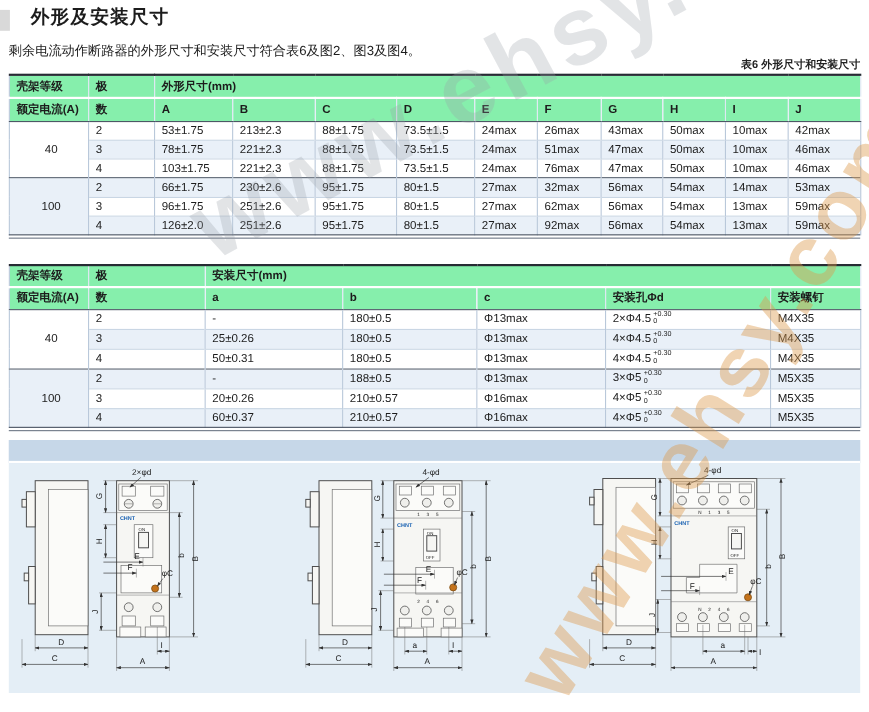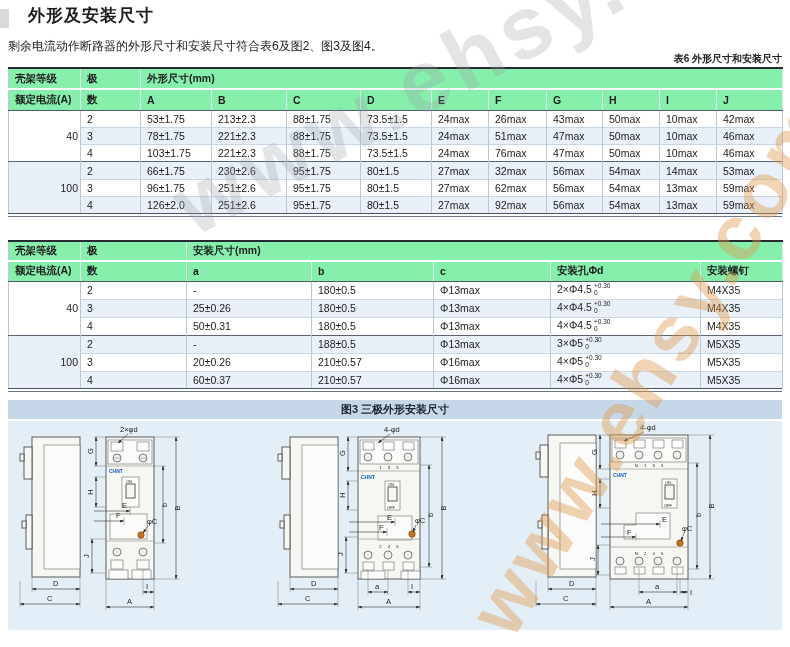--- a/index.html
+++ b/index.html
@@ -18,21 +18,21 @@
   th,td{padding:0 2px 0 6px;text-align:left;vertical-align:middle;white-space:nowrap;overflow:hidden;border-right:1px solid #b9c8da}
   thead th{background:#86efac;font-weight:bold;border-right:1px solid #dde8f2}
   #t1 thead tr{height:21px} #t1 tbody tr{height:17.3px}
   #t2 thead tr{height:20px} #t2 tbody tr{height:18px}
   thead tr:first-child th{border-bottom:2px solid #fff}
   thead tr:last-child th{border-bottom:1.5px solid #4d5866}
   tbody tr td{border-top:1px solid #c9d6e4}
   tbody tr:first-child td{border-top:none}
   tbody tr.grp td{border-top:1px solid #5a6472}
   tbody tr.alt{background:#e9f0f8}
-  td.rating{text-align:right}
+  td.rating{text-align:center}
   .tol{display:inline-block;vertical-align:middle;line-height:1;font-size:6.5px;margin-left:2px;text-align:left}
   .tol div{height:7px}
   .dbl-rule{position:absolute;left:8px;width:774px;height:2px;border-top:1px solid #4a5361;border-bottom:1px solid #6d7786}
   #r1{top:213px} #r2{top:388px}
 
   .figpanel{position:absolute;left:8px;top:400px;width:774px;height:230px;background:#e4eef6}
   .figcaps{display:flex;height:19px;background:#c6d7e8;border-bottom:2px solid #fff}
   .figcap{flex:1;text-align:center;font-size:11px;font-weight:bold;line-height:19px;color:#1d2430}
   .figs{display:flex}
   .figs svg{display:block}
@@ -268,21 +268,20 @@
         <td>Φ16max</td>
         <td><span>4×Φ5</span><span class="tol"><div>+0.30</div><div>0</div></span></td>
         <td>M5X35</td>
       </tr>
     </tbody>
 </table>
 <div class="dbl-rule" id="r2"></div>
 
 <div class="figpanel">
   <div class="figcaps">
-    <div class="figcap">图3 三极外形安装尺寸</div>
   </div>
   <div class="figs">
 
     <svg width="258" height="209" viewBox="0 0 258 209">
       <g>
         <rect class="bd" x="24" y="16" width="48" height="140"></rect>
         <rect class="bd2" x="36" y="24" width="36" height="124"></rect>
         <rect class="bd" x="16" y="26" width="8" height="32"></rect>
         <rect class="bd" x="18" y="94" width="6" height="34"></rect>
         <rect class="bd" x="12" y="33" width="4" height="7"></rect>

